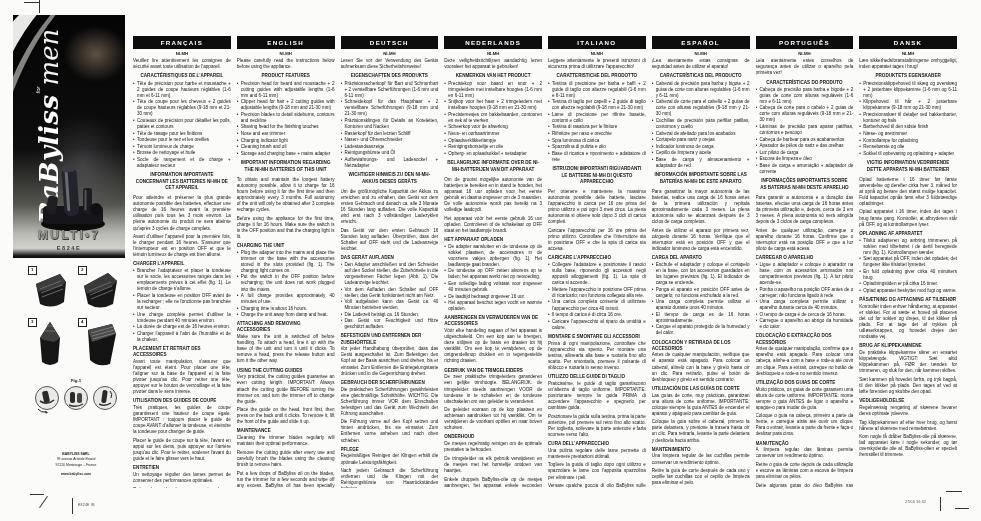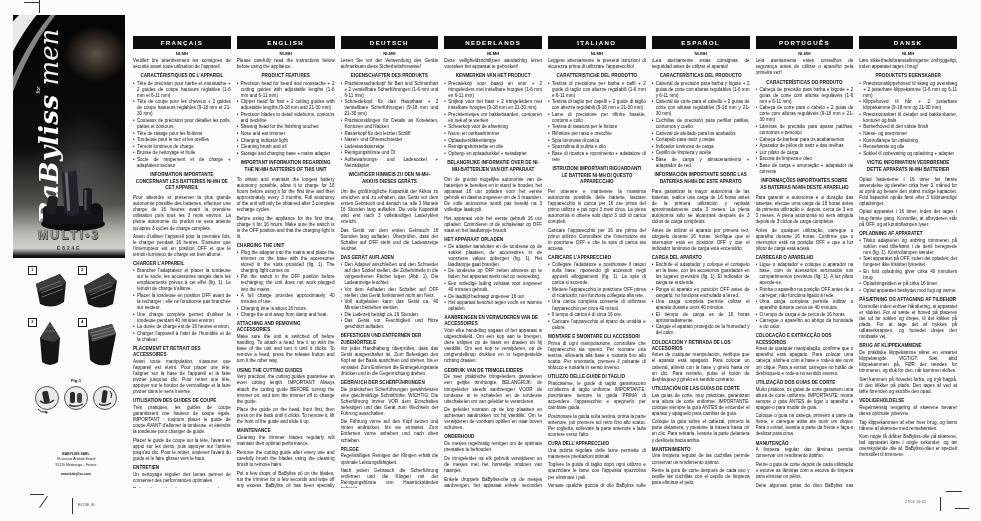--- a/index.html
+++ b/index.html
@@ -93,21 +93,21 @@
       <ellipse cx="36" cy="62" rx="32" ry="7" fill="#0c0c0c"></ellipse>
       <rect x="6" y="44" width="60" height="18" rx="4" fill="#15151a"></rect>
       <rect x="26" y="6" width="15" height="48" rx="6" fill="#23232b" transform="rotate(-4 33 30)"></rect>
       <rect x="29" y="9" width="3" height="40" rx="1.5" fill="#6a6a74" transform="rotate(-4 33 30)"></rect>
       <rect x="27" y="4" width="12" height="6" rx="2" fill="#3c3c44" transform="rotate(-4 33 30)"></rect>
       <rect x="46" y="26" width="9" height="26" rx="3" fill="#1b1b22"></rect>
       <rect x="47.5" y="28" width="2" height="20" fill="#55555f"></rect>
       <circle cx="59" cy="47" r="6" fill="#101014"></circle>
       <rect x="10" y="34" width="10" height="18" rx="3" fill="#1e1e24" transform="rotate(8 15 43)"></rect>
     </svg>
-    <div class="model">MULTI•3</div>
+    <div class="model">MULTI•7</div>
     <div class="model-code">E824E</div>
   </div>
 
   <div class="kit">
     <div class="kit-row">
       <div class="kit-item">
         <div class="badge">1</div>
         <svg width="40" height="44" viewBox="0 0 40 44">
           <path d="M6 16 L30 6 L36 14 L34 34 Q22 42 10 36 Z" fill="#1a1a1a"></path>
           <path d="M6 16 L30 6 L36 14 L32 18 L8 24 Z" fill="#3d3d3d"></path>

